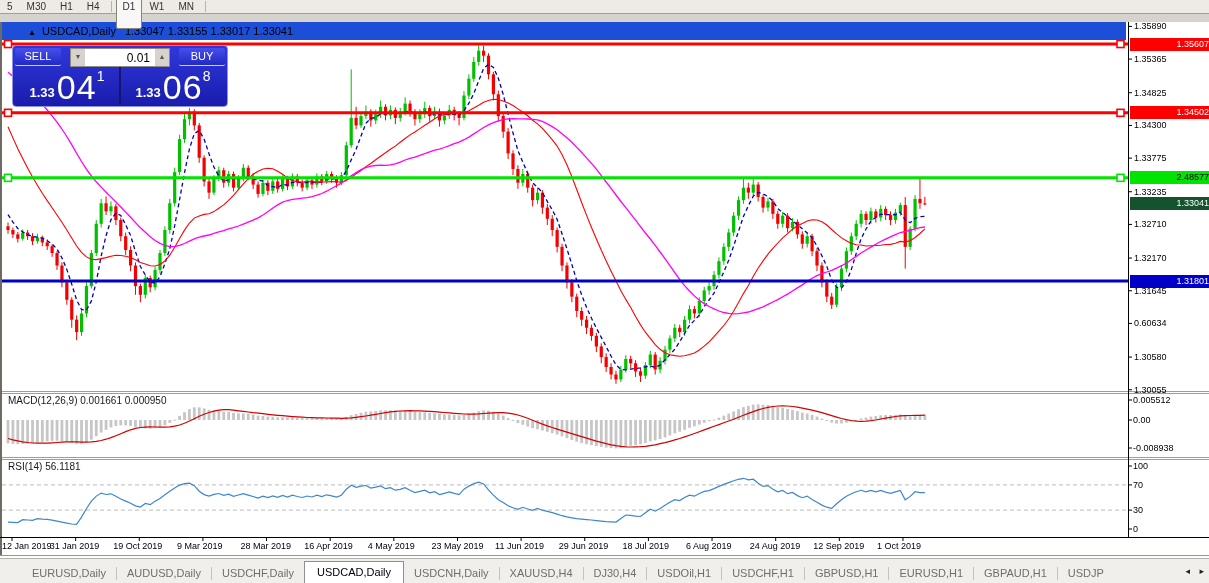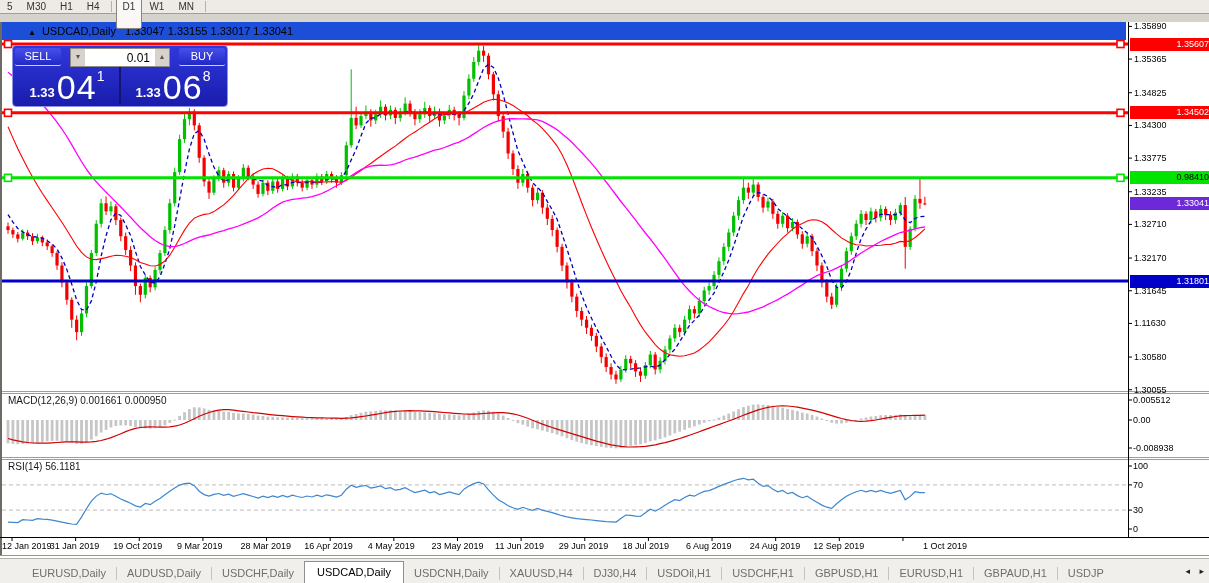--- a/index.html
+++ b/index.html
@@ -715,28 +715,28 @@
 <div id="overlays">
     <div class="ax-label" style="top: 21.4px;">1.35890</div>
     <div class="ax-label" style="top: 54.0917px;">1.35365</div>
     <div class="ax-label" style="top: 87.7176px;">1.34825</div>
     <div class="ax-label" style="top: 120.409px;">1.34300</div>
     <div class="ax-label" style="top: 153.101px;">1.33775</div>
     <div class="ax-label" style="top: 186.727px;">1.33235</div>
     <div class="ax-label" style="top: 219.419px;">1.32710</div>
     <div class="ax-label" style="top: 253.044px;">1.32170</div>
     <div class="ax-label" style="top: 285.736px;">1.31645</div>
-    <div class="ax-label" style="top: 318.428px;">1.11630</div>
+    <div class="ax-label" style="top: 318.428px;">0.60634</div>
     <div class="ax-label" style="top: 352.054px;">1.30580</div>
     <div class="ax-label" style="top: 384.745px;">1.30055</div>
     <div class="lvl-label" style="top: 37.5224px; background: rgb(255, 0, 0); color: rgb(255, 255, 255);">1.35607</div>
     <div class="lvl-label" style="top: 106.331px; background: rgb(255, 0, 0); color: rgb(255, 255, 255);">1.34502</div>
-    <div class="lvl-label" style="top: 171.341px; background: rgb(0, 228, 0); color: rgb(0, 0, 0);">0.98410</div>
+    <div class="lvl-label" style="top: 171.341px; background: rgb(0, 228, 0); color: rgb(0, 0, 0);">2.48577</div>
     <div class="lvl-label" style="top: 274.522px; background: rgb(0, 0, 200); color: rgb(255, 255, 255);">1.31801</div>
-    <div class="lvl-label" style="top: 197.307px; background: #6d28d9; color: rgb(255, 255, 255);">1.33041</div>
+    <div class="lvl-label" style="top: 197.307px; background: #14532d; color: rgb(255, 255, 255);">1.33041</div>
     <div class="ind-scale" style="top: 395px;">0.005512</div>
     <div class="ind-scale" style="top: 415px;">0.00</div>
     <div class="ind-scale" style="top: 443px;">-0.008938</div>
     <div class="ind-scale" style="top: 461px;">100</div>
     <div class="ind-scale" style="top: 479.9px;">70</div>
     <div class="ind-scale" style="top: 505.1px;">30</div>
     <div class="ind-scale" style="top: 524px;">0</div>
     <div class="date-label" style="left: 2px; top: 541px;">12 Jan 2019</div>
     <div class="date-label" style="left: 49.64px; top: 541px;">31 Jan 2019</div>
     <div class="date-label" style="left: 113.28px; top: 541px;">19 Oct 2019</div>
@@ -744,21 +744,21 @@
     <div class="date-label" style="left: 240.56px; top: 541px;">28 Mar 2019</div>
     <div class="date-label" style="left: 304.2px; top: 541px;">16 Apr 2019</div>
     <div class="date-label" style="left: 367.84px; top: 541px;">4 May 2019</div>
     <div class="date-label" style="left: 431.48px; top: 541px;">23 May 2019</div>
     <div class="date-label" style="left: 495.12px; top: 541px;">11 Jun 2019</div>
     <div class="date-label" style="left: 558.76px; top: 541px;">29 Jun 2019</div>
     <div class="date-label" style="left: 622.4px; top: 541px;">18 Jul 2019</div>
     <div class="date-label" style="left: 686.04px; top: 541px;">6 Aug 2019</div>
     <div class="date-label" style="left: 749.68px; top: 541px;">24 Aug 2019</div>
     <div class="date-label" style="left: 813.32px; top: 541px;">12 Sep 2019</div>
-    <div class="date-label" style="left: 876.96px; top: 541px; margin-left: 46px;">1 Oct 2019</div>
+    <div class="date-label" style="left: 876.96px; top: 541px;">1 Oct 2019</div>
   </div>
 
 <div class="ind-label" id="macd-label">
   <span>MACD(12,26,9)</span>
   <span>0.001661</span>
   <span>0.000950</span>
 </div>
 <div class="ind-label" id="rsi-label">
   <span>RSI(14)</span>
   <span>56.1181</span>

